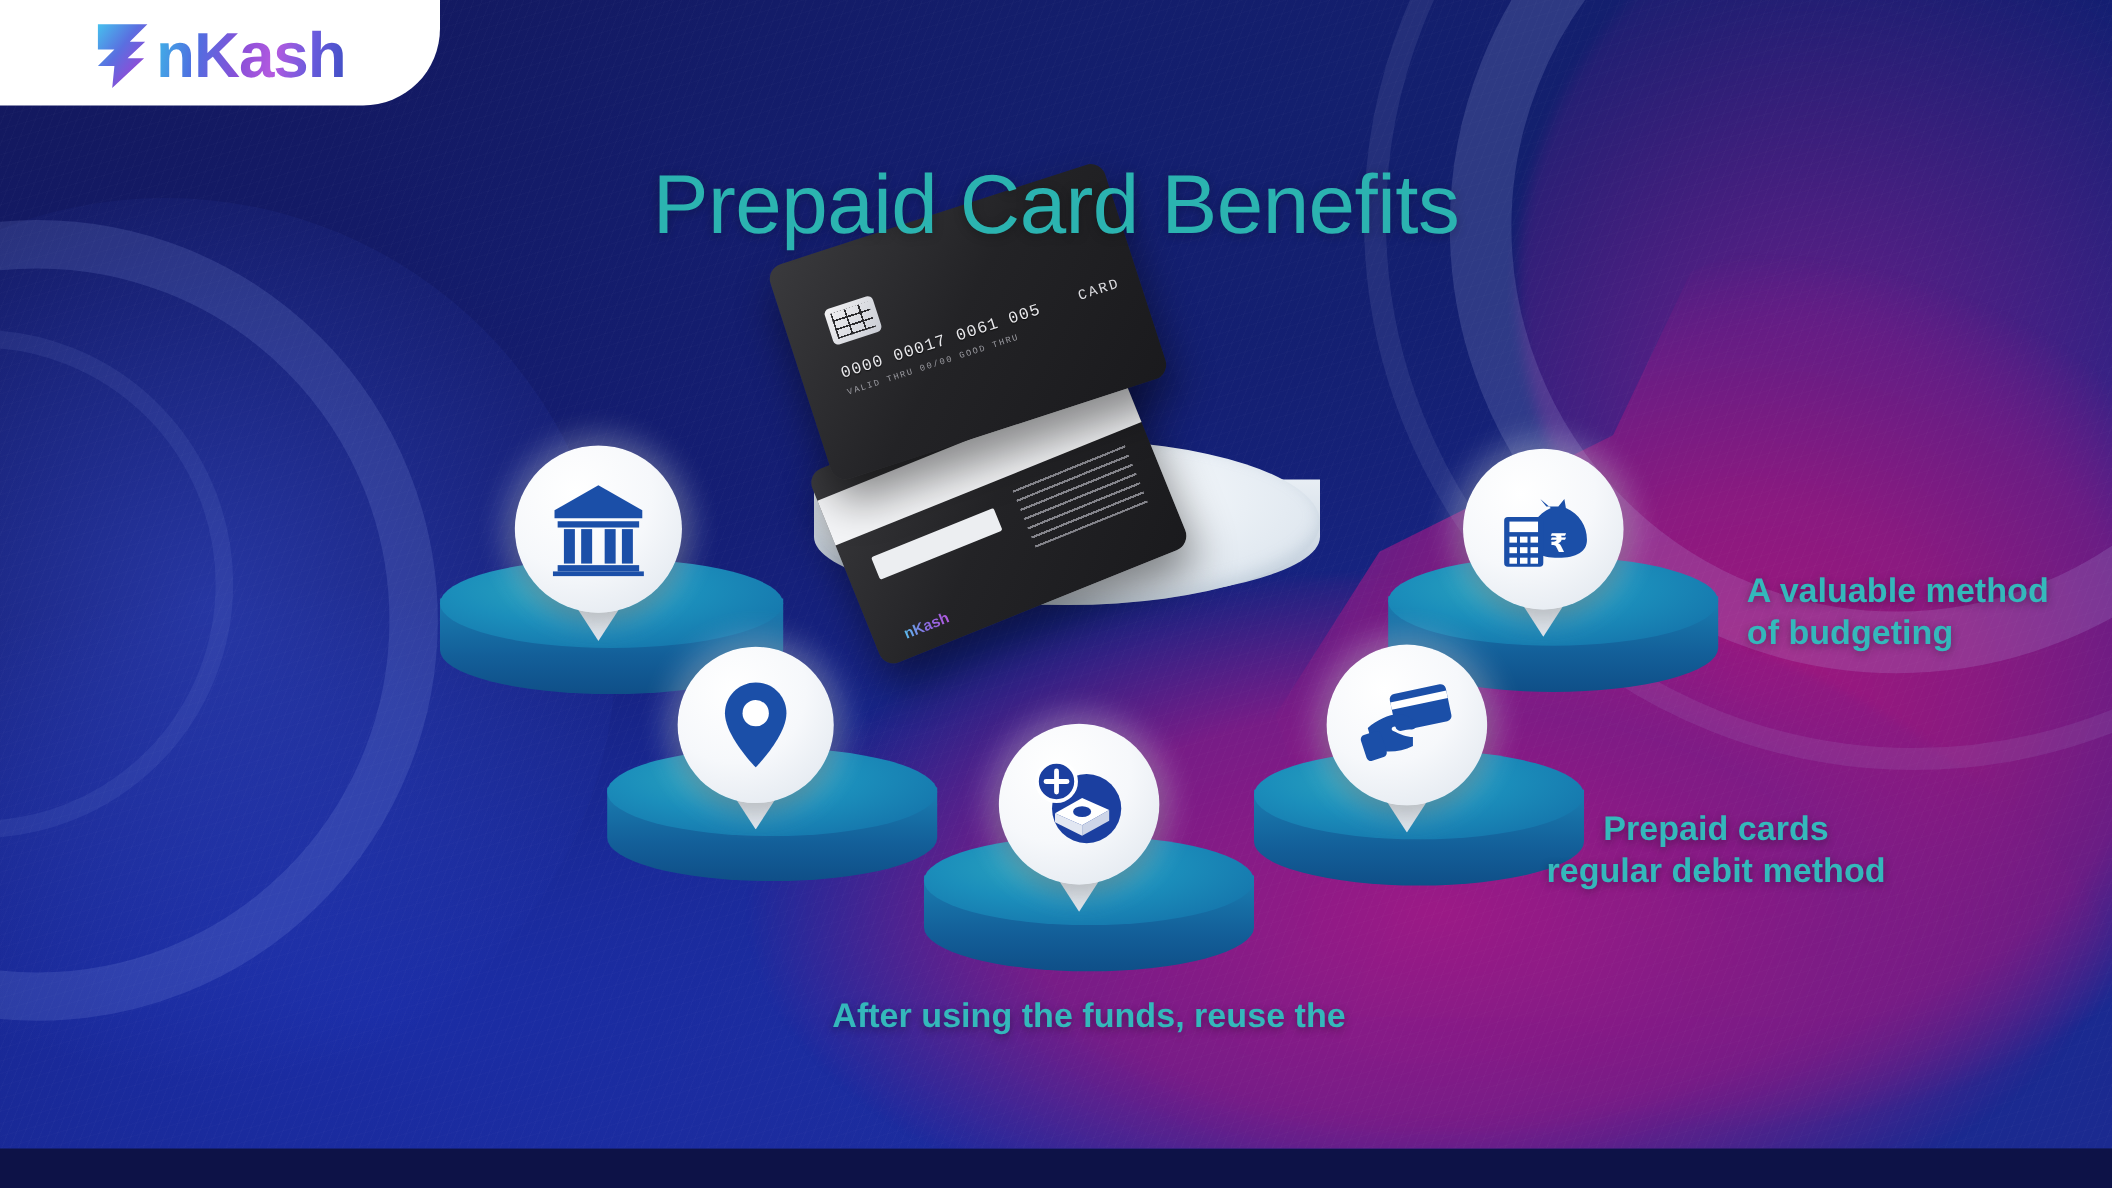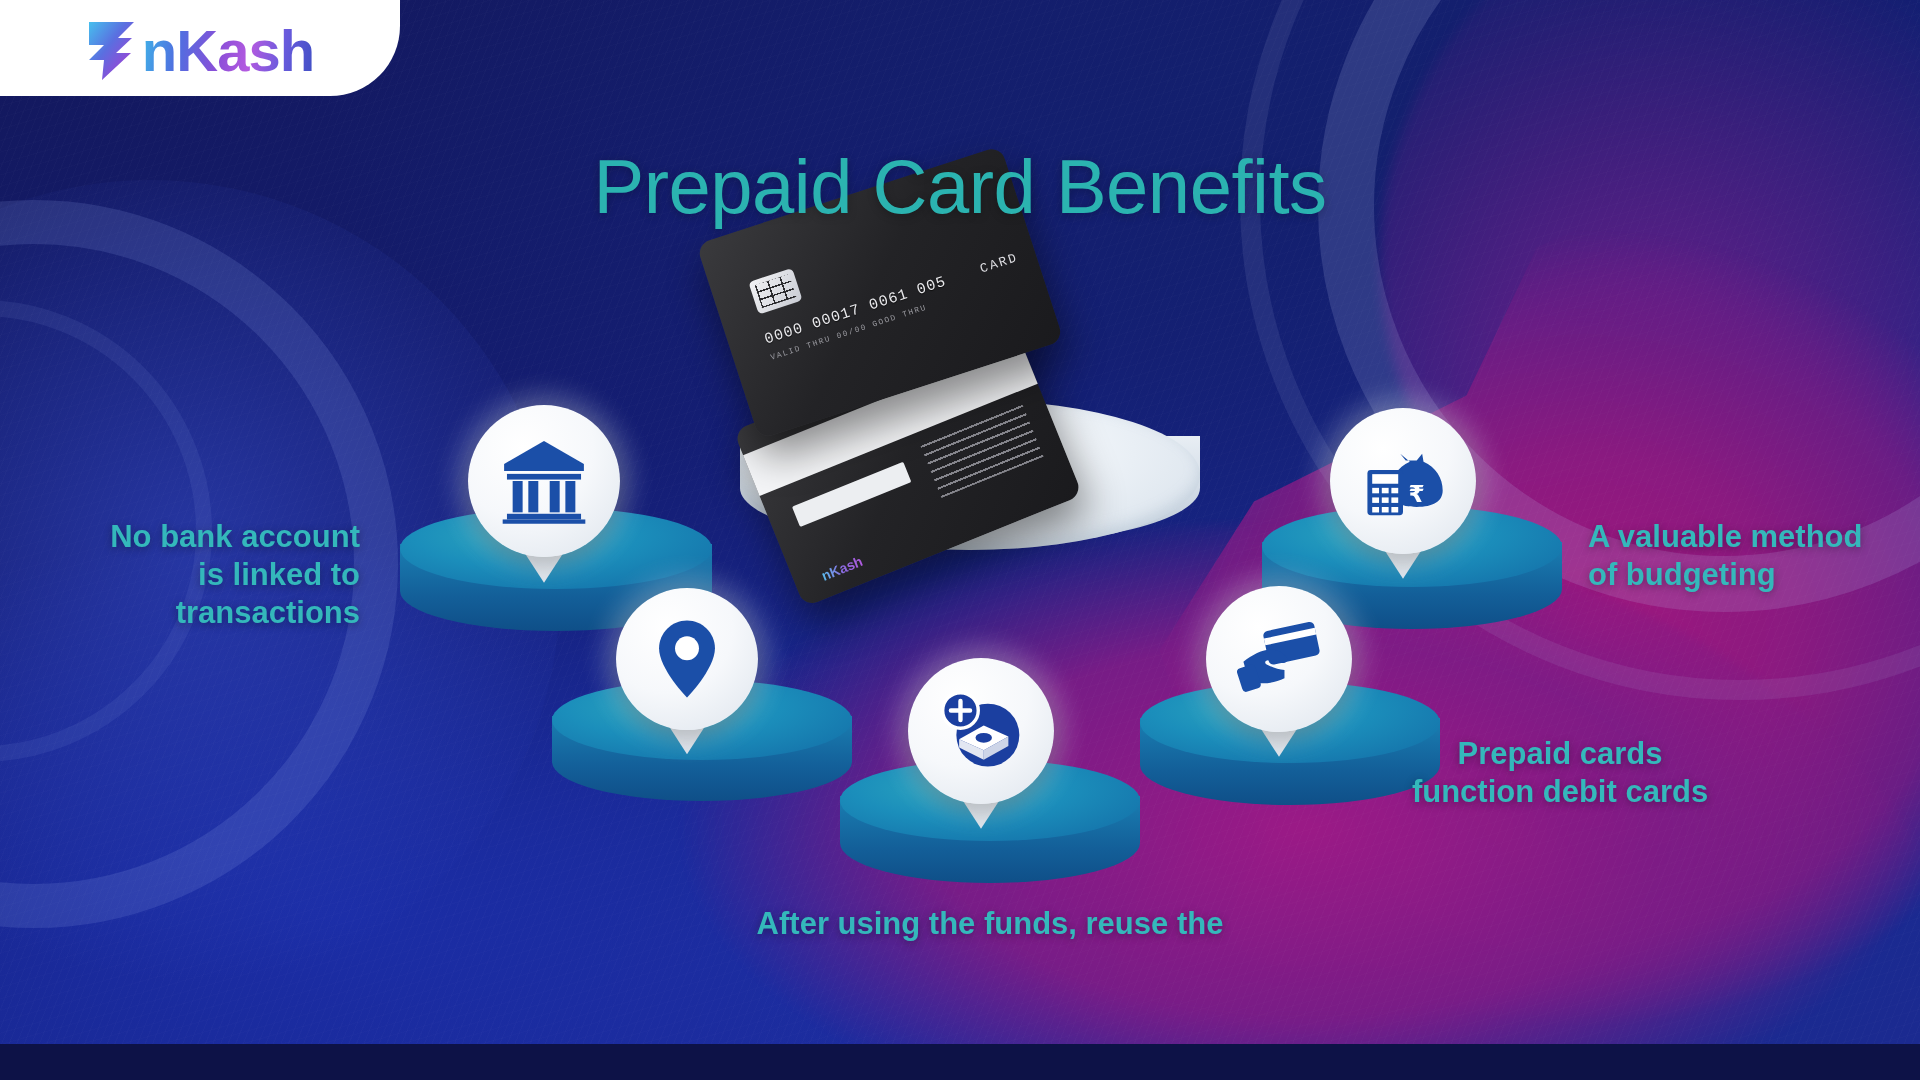--- a/index.html
+++ b/index.html
@@ -205,25 +205,20 @@
           <rect x="10" y="32" width="7" height="22"></rect>
             <rect x="21" y="32" width="7" height="22"></rect>
           <rect x="36" y="32" width="7" height="22"></rect>
             <rect x="47" y="32" width="7" height="22"></rect>
           <rect x="6" y="55" width="52" height="4"></rect>
           <rect x="3" y="59" width="58" height="3"></rect>
         </svg>
       </div>
     </div>
   </div>
-  <div class="caption t-right" style="left:30px;top:518px;width:330px;">
-    <span class="ln">No bank account</span>
-    <span class="ln">is linked to</span>
-    <span class="ln">transactions</span>
-  </div>
 
   <div class="pedestal" style="left:552px;top:680px;width:300px;height:148px;">
     <div class="ped-side"></div>
     <div class="ped-top"></div>
   </div>
   <div class="pin" style="left:616px;top:588px;width:142px;">
     <div class="pin-tail"></div>
     <div class="pin-circle">
       <div class="pin-icon">
         <svg viewBox="0 0 64 64" fill="#1b4fa8">
@@ -270,21 +265,21 @@
           <rect x="22" y="8" width="38" height="25" rx="3.5" transform="rotate(-12 41 20)" fill="#1b4fa8"></rect>
           <rect x="22" y="13" width="38" height="5" transform="rotate(-12 41 20)" fill="#ffffff"></rect>
           <path d="M6 34 c6-5 14-9 20-9 5 0 8 2 11 5 2 2 1 5-2 5 -4 0-8-1-11-2 -2 0-3 2-1 3 4 2 9 4 13 4 l0 6 c-8 4-18 5-26 2 z" fill="#1b4fa8"></path>
           <rect x="3" y="37" width="14" height="18" rx="3" transform="rotate(-18 10 46)" fill="#1b4fa8"></rect>
         </svg>
       </div>
     </div>
   </div>
   <div class="caption t-center" style="left:1350px;top:735px;width:420px;">
     <span class="ln">Prepaid cards</span>
-    <span class="ln">function debit cards</span>
+    <span class="ln">regular debit method</span>
   </div>
 
   <div class="pedestal" style="left:1262px;top:506px;width:300px;height:150px;">
     <div class="ped-side"></div>
     <div class="ped-top"></div>
   </div>
   <div class="pin" style="left:1330px;top:408px;width:146px;">
     <div class="pin-tail"></div>
     <div class="pin-circle">
       <div class="pin-icon">

